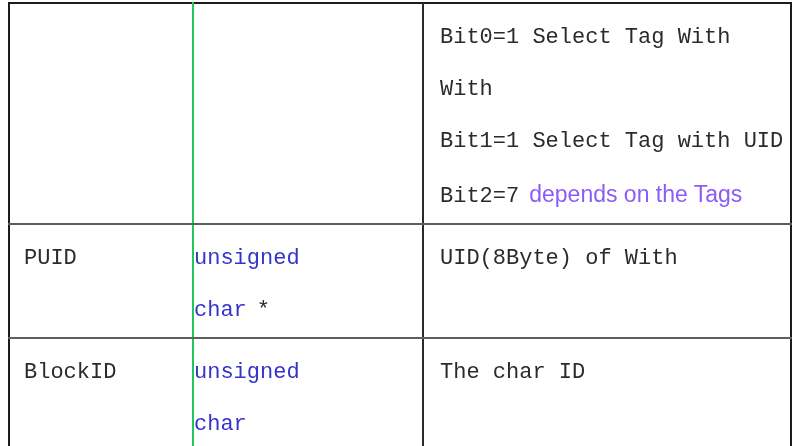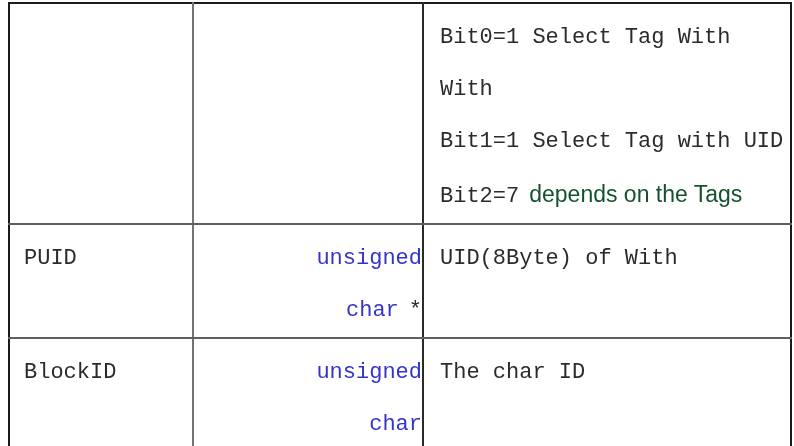--- a/index.html
+++ b/index.html
@@ -30,39 +30,39 @@
     line-height: 52px;
     color: #2b2b2b;
     overflow: hidden;
     border-radius: 12px;
   }
   tr.row-1 { height: 218px; }
   tr.row-2 { height: 109px; }
   tr.row-3 { height: 107px; }
   tr.row-1 td, tr.row-2 td { border-bottom: 2px solid #5f5f5f; }
   td.col-field {
-    border-right: 2px solid #737373;
+    border-right: 2px solid #22c55e;
     padding-left: 14px;
     text-align: left;
   }
   td.col-type {
     border-right: 2px solid #2a2a2a;
-    text-align: right;
+    text-align: left;
   }
   td.col-desc {
     padding-left: 16px;
     text-align: left;
   }
   .line { white-space: nowrap; }
   .kw { color: #3434cb; }
   .ptr { color: #2b2b2b; margin-left: 10px; }
   .sans-part {
     font-family: "Liberation Sans", "DejaVu Sans", sans-serif;
     font-size: 23px;
-    color: #14532d;
+    color: #8b5cf6;
     margin-left: 10px;
   }
 </style>
 </head>
 <body>
 
 <table class="doc-table">
   <colgroup>
     <col style="width:184px">
     <col style="width:230px">

